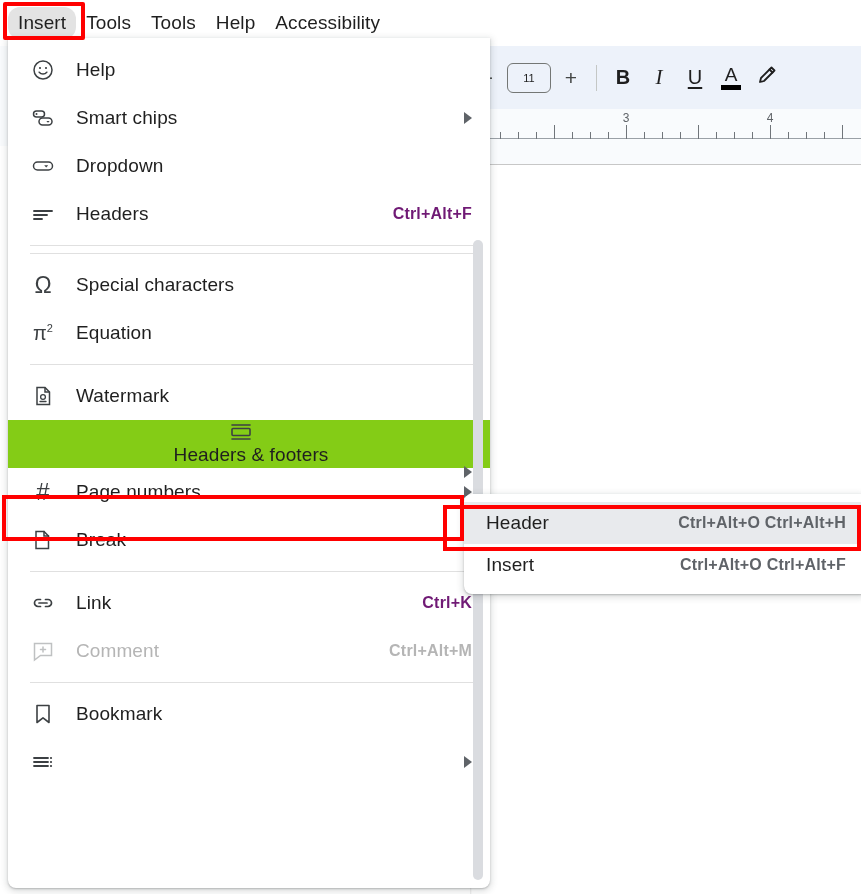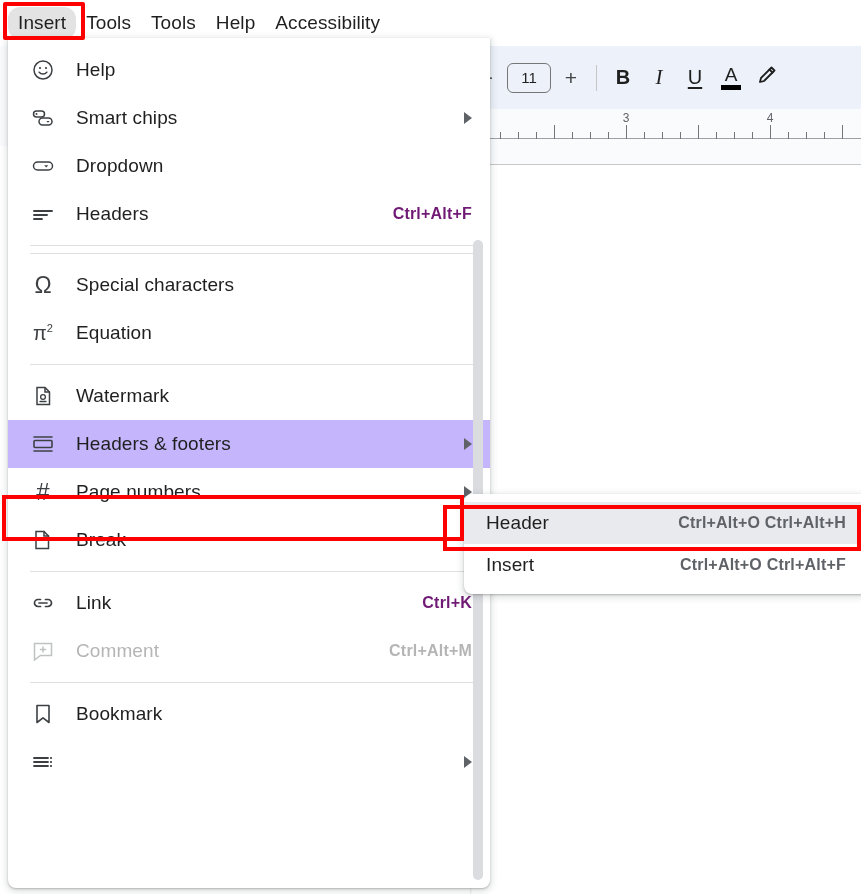--- a/index.html
+++ b/index.html
@@ -82,21 +82,21 @@
     font-size: 21px;
     flex: 0 0 auto;
   }
   .fontsize-box {
     width: 44px; height: 30px;
     border: 1px solid #747775;
     border-radius: 6px;
     display: flex;
     align-items: center;
     justify-content: center;
-    font-size: 15px;
+    font-size: 11px;
     color: #1f1f1f;
     background: transparent;
     margin: 0 3px;
   }
   .tb-sep {
     width: 1px; height: 26px;
     background: #c4c7c5;
     margin: 0 8px;
   }
   .tb-fmt {
@@ -204,21 +204,21 @@
   }
 
   .menu-item {
     position: relative;
     display: flex;
     align-items: center;
     height: 48px;
     padding: 0 18px 0 22px;
     cursor: default;
   }
-  .menu-item.hovered { background: #c4b5fd; }
+  .menu-item.hovered { background: #84cc16; flex-direction: column; }
   .menu-item.disabled .mi-label,
   .menu-item.disabled .mi-accel { color: #b5b5b5; }
   .menu-item.disabled .mi-icon { opacity: 0.32; }
 
   .mi-icon {
     width: 26px;
     min-width: 26px;
     height: 26px;
     display: flex;
     align-items: center;

